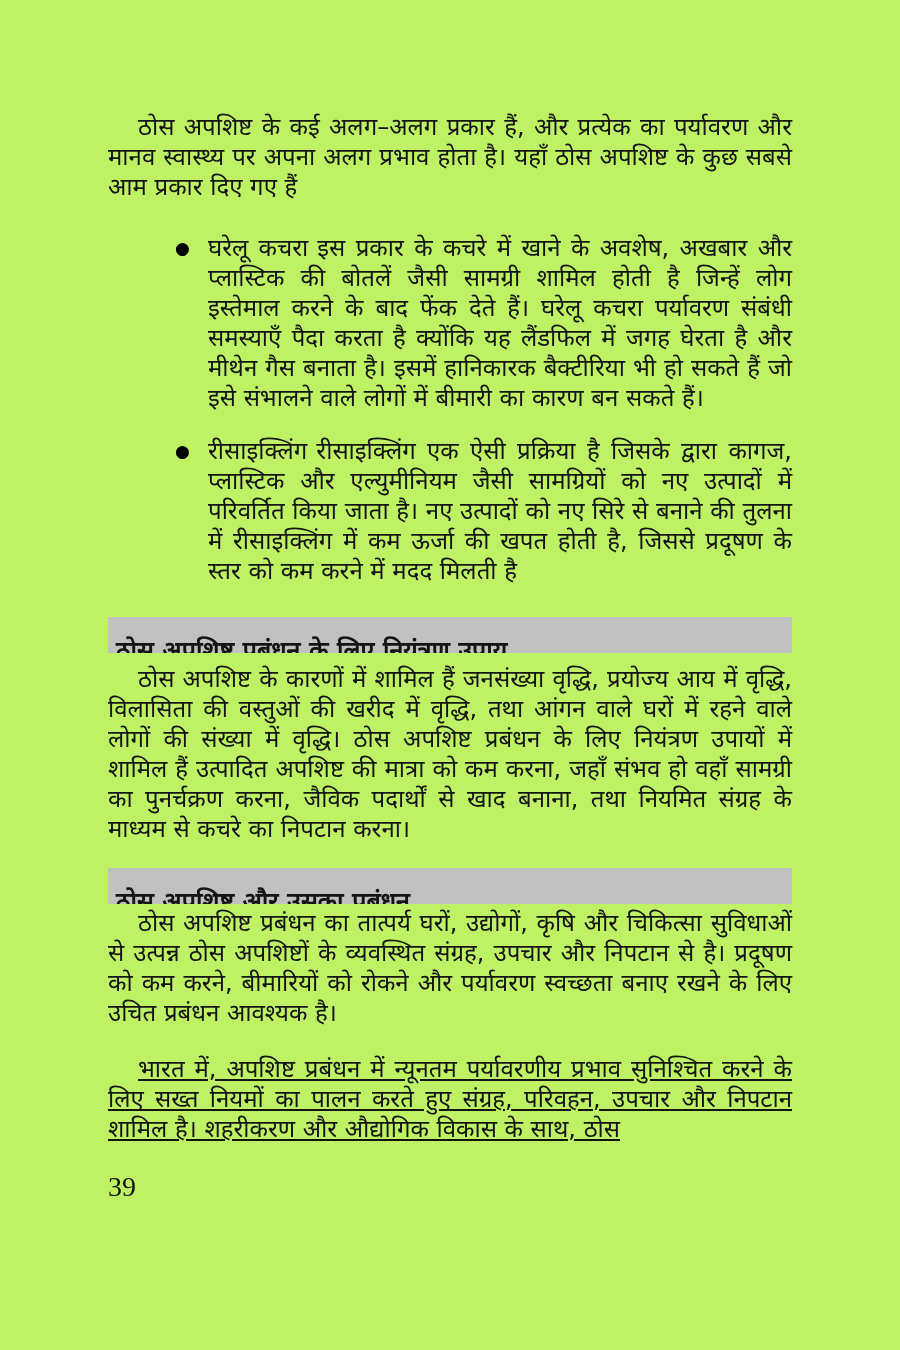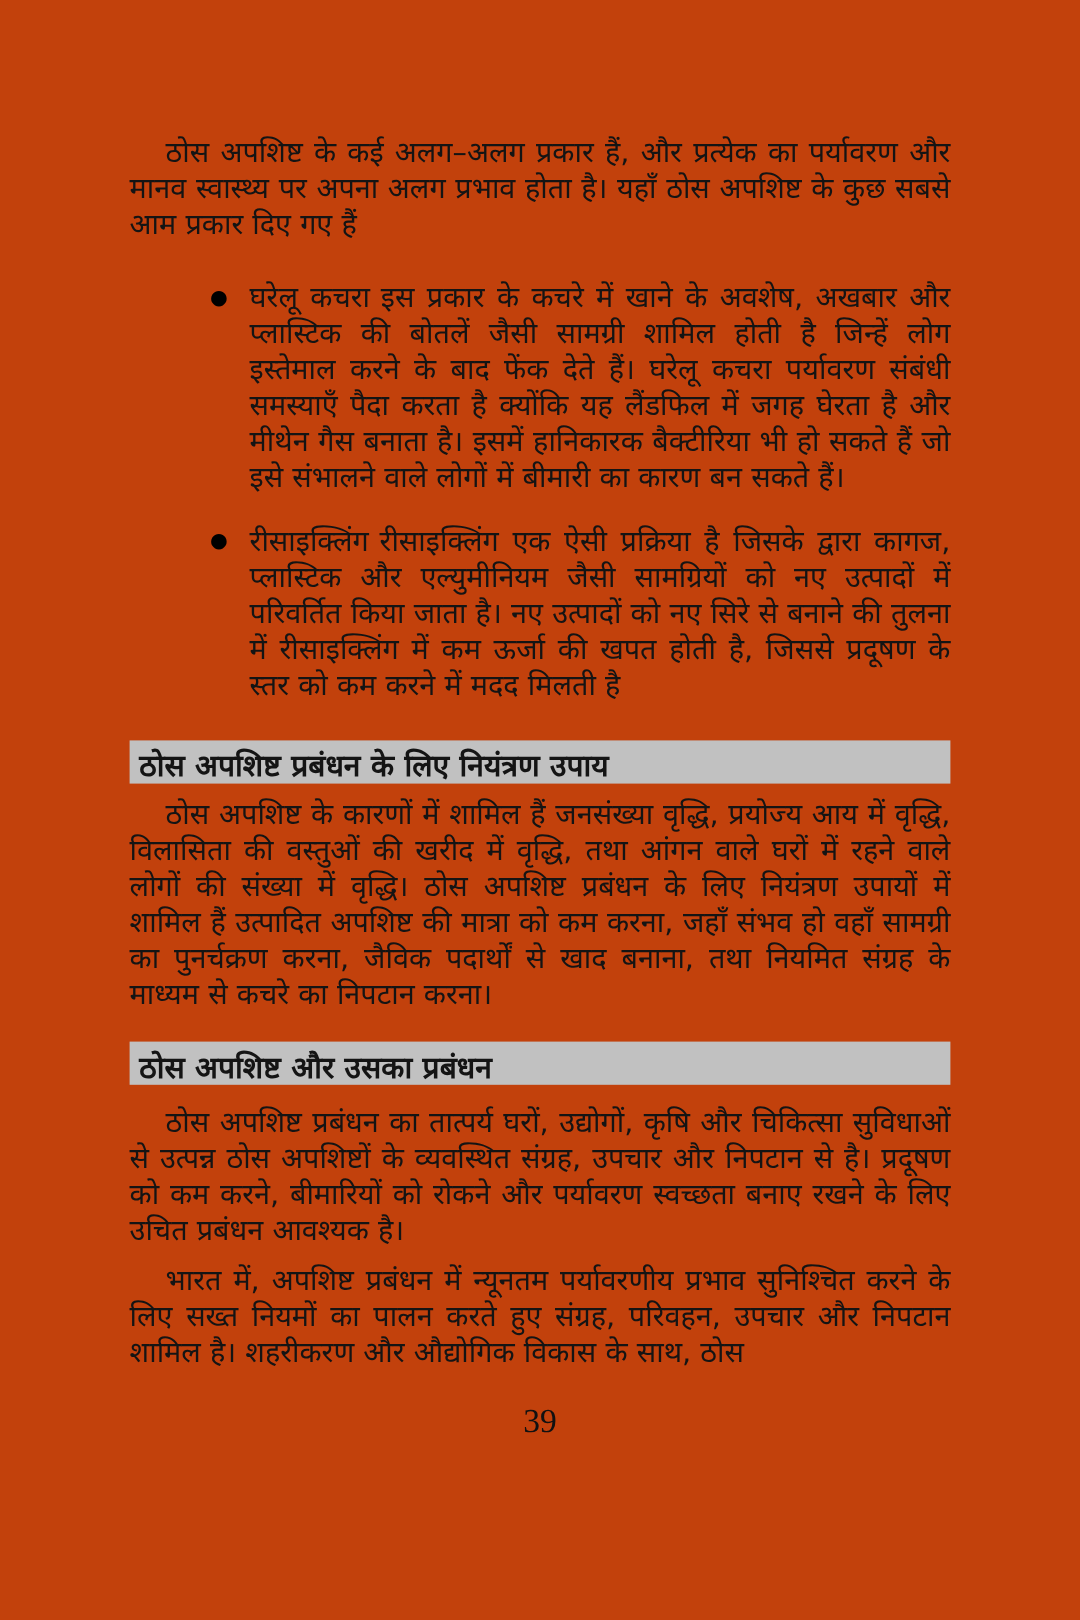--- a/index.html
+++ b/index.html
@@ -47,47 +47,47 @@
     line-height: 30px;
     color: #000000;
   }
   .bullet-label {
     font-weight: normal;
     margin-right: 9px;
   }
   .section-heading {
     height: 36px;
     line-height: 36px;
-    padding: 4px 8px;
+    padding: 16px 8px;
     box-sizing: border-box;
     font-size: 25px;
     font-weight: bold;
     text-align: left;
     text-indent: 0;
     overflow: hidden;
     white-space: nowrap;
   }
   .section-heading.first { margin-top: 31px; }
   .section-heading.second { margin-top: 24px; }
   .para.after-heading-1 { margin-top: 11px; }
-  .para.after-heading-2 { margin-top: 16px; }
-  .para.last { margin-top: 12px; }
+  .para.after-heading-2 { margin-top: 4px; }
+  .para.last { margin-top: 26px; text-decoration: underline; }
   .page-number {
     margin-top: 28px;
-    text-align: center;
+    text-align: left;
     font-family: "Liberation Serif", serif;
     font-size: 28px;
     line-height: 30px;
     color: #111111;
   }
 </style>
 </head>
 <body>
 
-<div class="page" style="background: #c2410c; color: rgb(20, 20, 20);">
+<div class="page" style="background: #bef264; color: rgb(20, 20, 20);">
 
   <p class="para indent">ठोस अपशिष्ट के कई अलग–अलग प्रकार हैं, और प्रत्येक का पर्यावरण और मानव स्वास्थ्य पर अपना अलग प्रभाव होता है। यहाँ ठोस अपशिष्ट के कुछ सबसे आम प्रकार दिए गए हैं</p>
 
   <ul class="bullet-list">
     <li class="bullet-item">
       <span class="bullet-marker">●</span>
       <span class="bullet-label">घरेलू कचरा</span><span>इस प्रकार के कचरे में खाने के अवशेष, अखबार और प्लास्टिक की बोतलें जैसी सामग्री शामिल होती है जिन्हें लोग इस्तेमाल करने के बाद फेंक देते हैं। घरेलू कचरा पर्यावरण संबंधी समस्याएँ पैदा करता है क्योंकि यह लैंडफिल में जगह घेरता है और मीथेन गैस बनाता है। इसमें हानिकारक बैक्टीरिया भी हो सकते हैं जो इसे संभालने वाले लोगों में बीमारी का कारण बन सकते हैं।</span>
     </li>
     <li class="bullet-item">
       <span class="bullet-marker">●</span>

